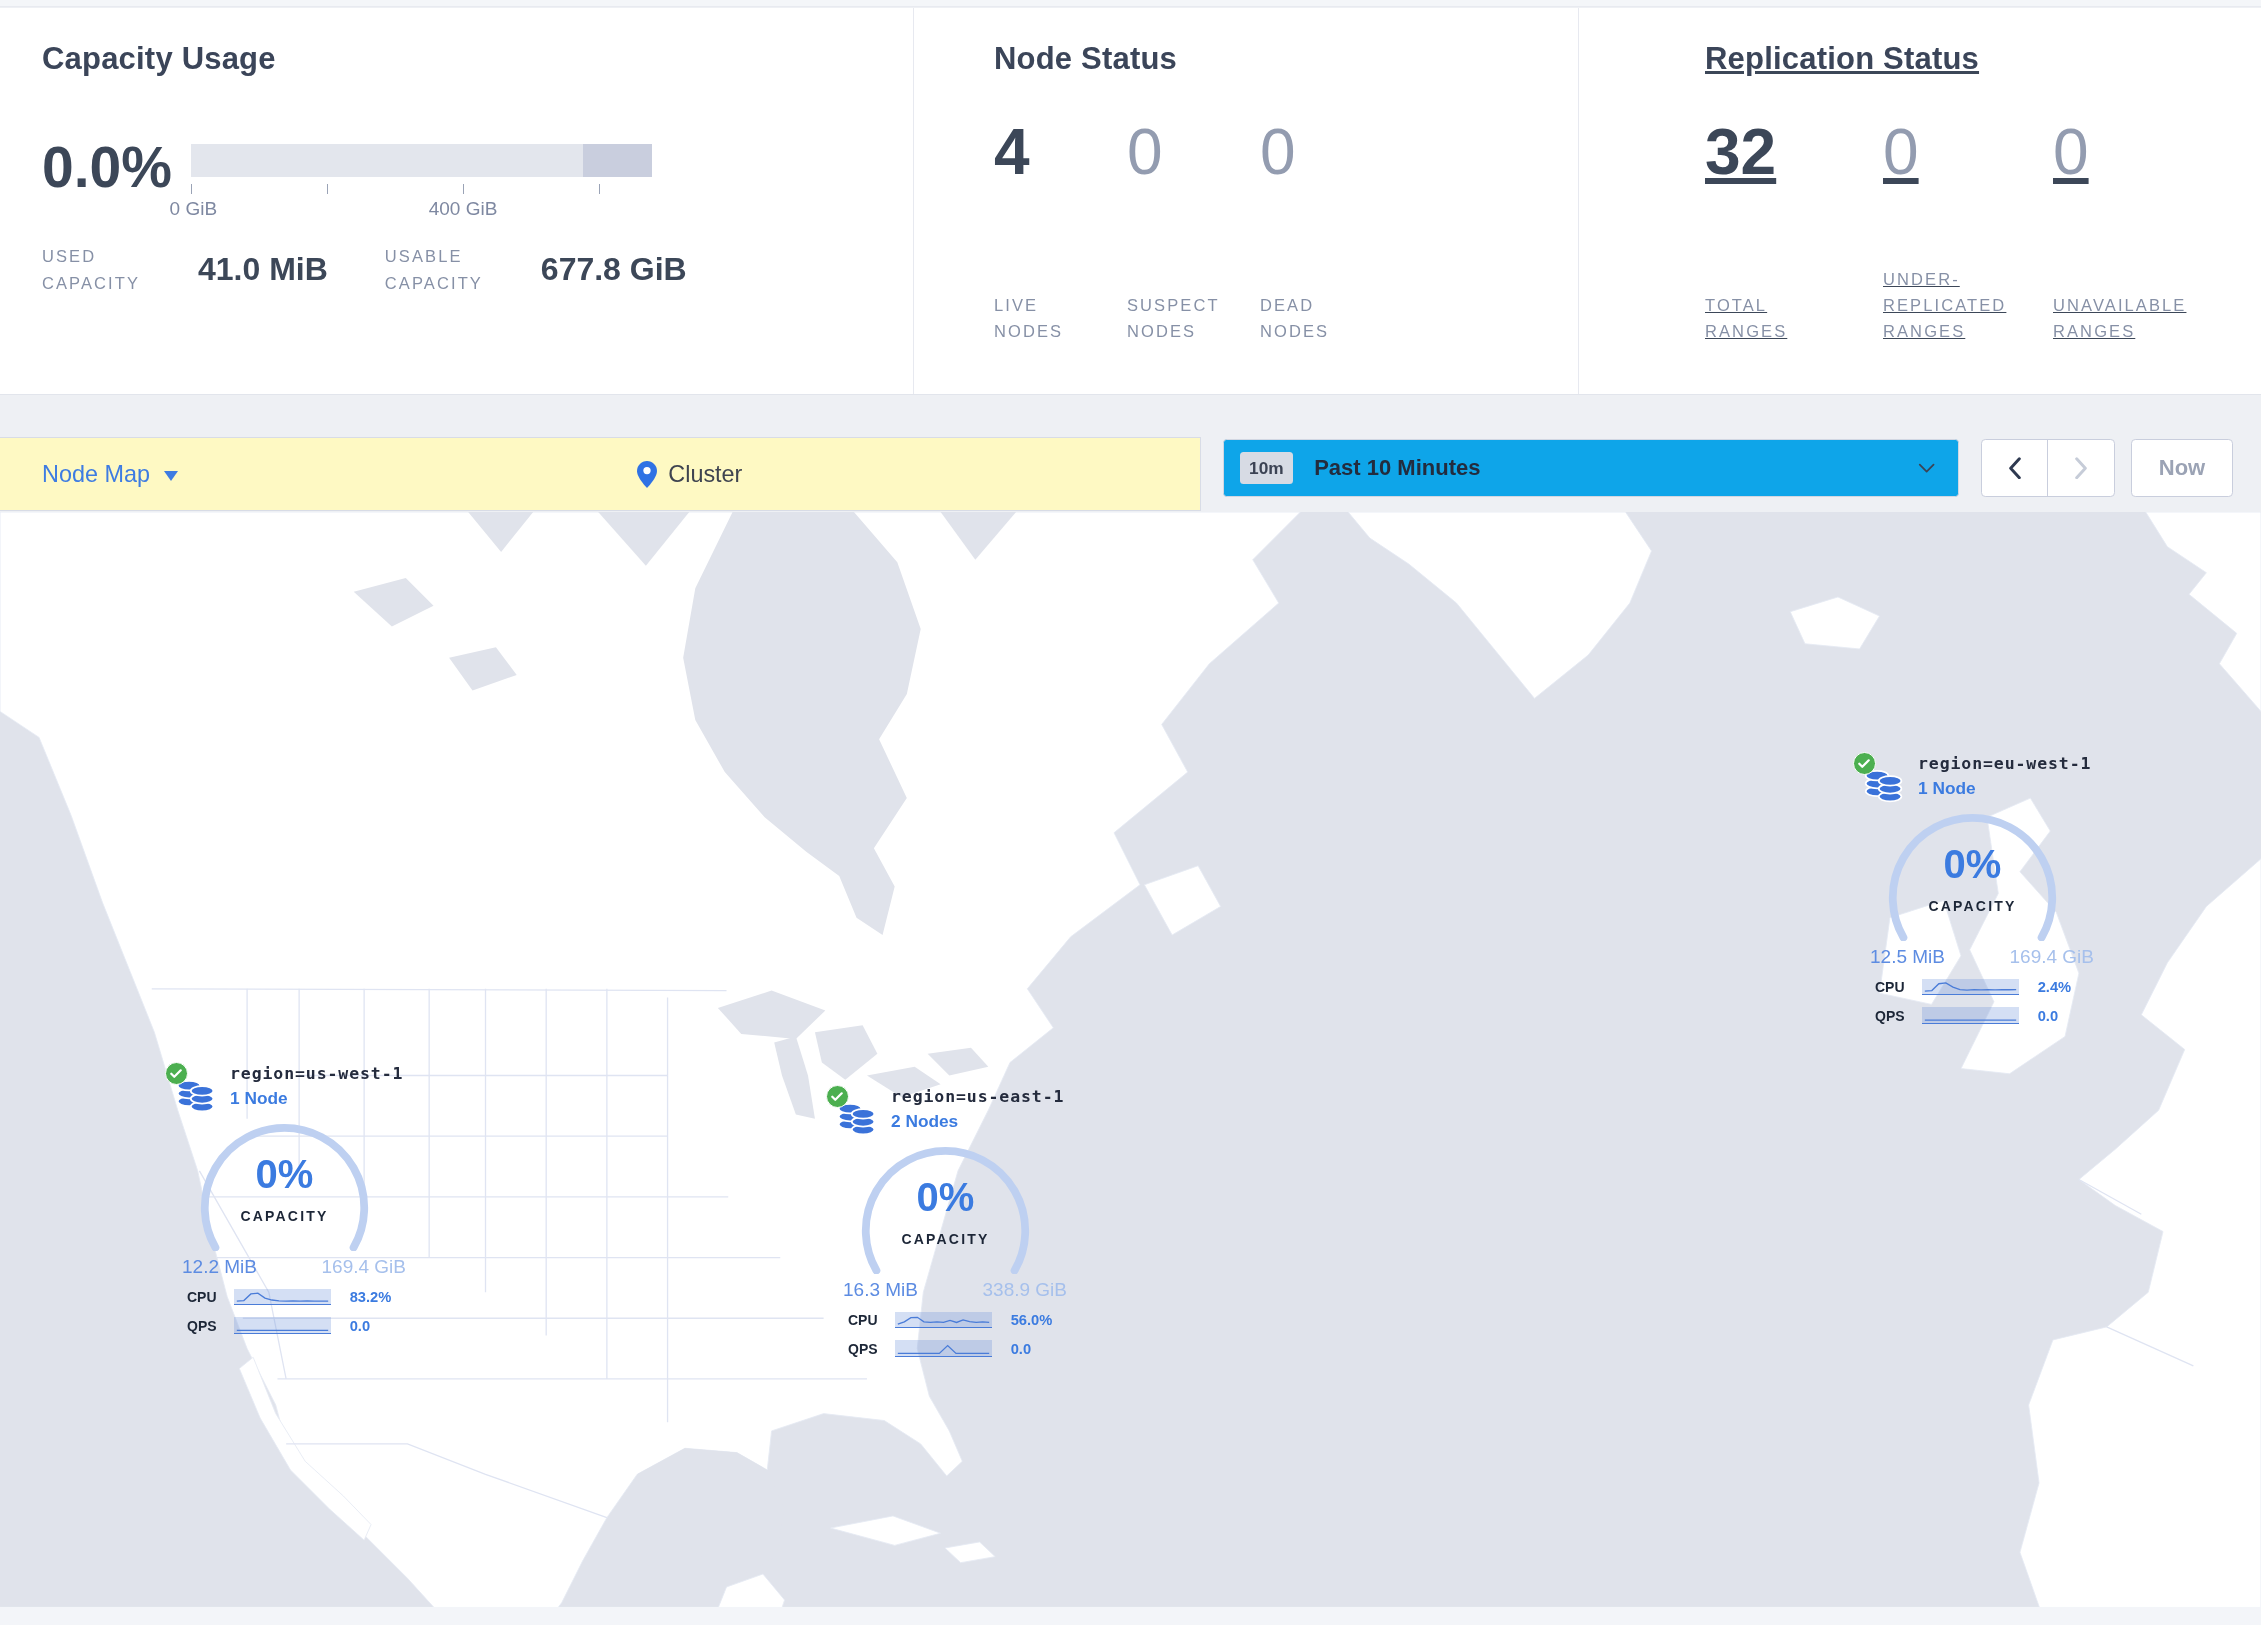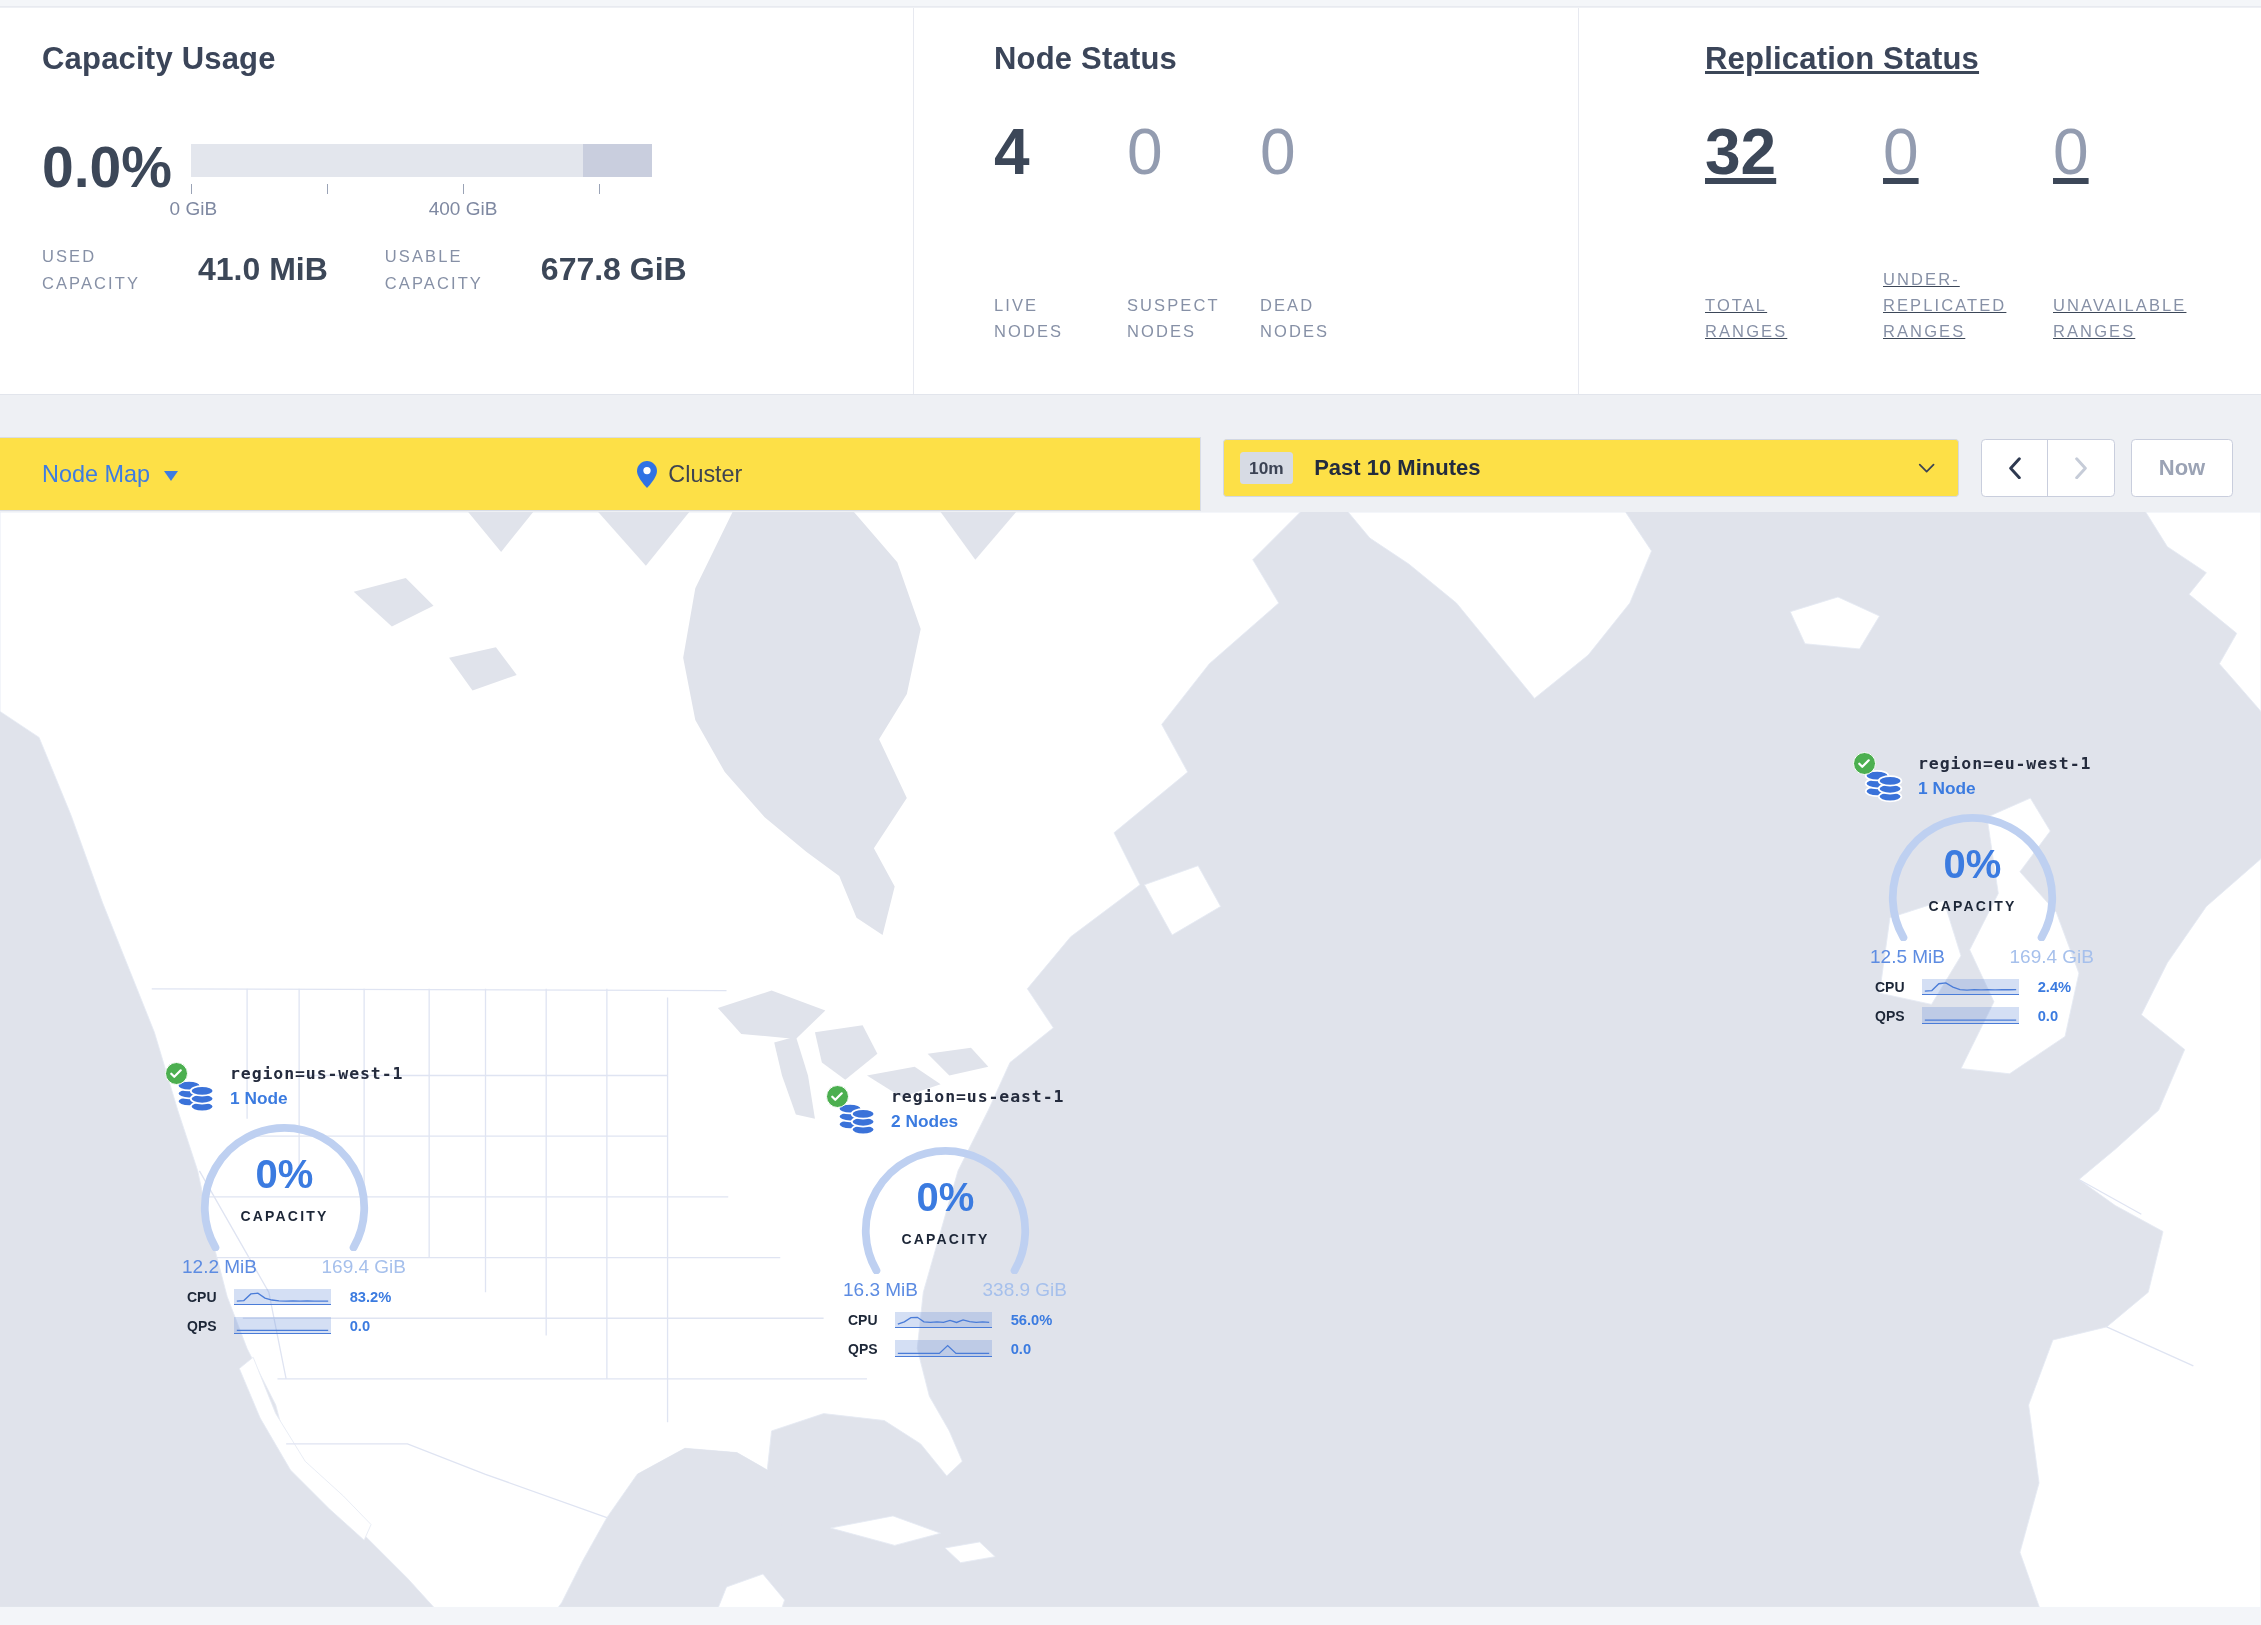--- a/index.html
+++ b/index.html
@@ -55,32 +55,32 @@
   .sec-repl .lbl-col:nth-child(2) { width:170px; }
   .sec-nodes .mini-label { max-width:106px; }
   .sec-repl .lbl-col:nth-child(1) .mini-label { max-width:102px; }
   .sec-repl .lbl-col:nth-child(2) .mini-label { max-width:158px; }
   .sec-repl .lbl-col:nth-child(3) .mini-label { max-width:161px; }
 
   
   .toolbar-zone { position:absolute; top:395px; left:0; right:0; height:116px; background:#eef0f4; }
   .view-card {
     position:absolute; left:0; top:42px; width:1201px; height:74px;
-    background:#fde047; border:0.9px solid #d8dce6; border-left:none;
+    background:#fef9c3; border:0.9px solid #d8dce6; border-left:none;
     display:flex; align-items:center;
   }
   .view-select { display:flex; align-items:center; margin-left:42px; cursor:pointer; }
   .view-select-label { font-size:23.4px; color:#3e7ce2; font-weight:400; }
   .caret-down { width:0; height:0; border-left:7.8px solid transparent; border-right:7.8px solid transparent; border-top:10.4px solid #3e7ce2; margin-left:14px; margin-top:3.5px; }
   .breadcrumb { display:flex; align-items:center; position:absolute; left:637px; }
   .crumb-label { font-size:23.4px; color:#3f4450; margin-left:11.3px; }
 
   .time-card {
     position:absolute; left:1223px; top:44px; width:736px; height:58px;
-    background:#fde047; border:0.9px solid #d2d7e2; border-radius:3.5px;
+    background:#0ea5e9; border:0.9px solid #d2d7e2; border-radius:3.5px;
     display:flex; align-items:center; cursor:pointer;
   }
   .time-badge {
     margin-left:15.6px; background:#d7dbe4; color:#3c4354;
     font-size:17.3px; font-weight:700; padding:5.2px 9.5px; border-radius:3.5px;
   }
   .time-label { font-size:22px; font-weight:700; color:#232c3e; margin-left:21px; }
   .time-chevron { margin-left:auto; margin-right:22.5px; }
 
   .arrows-card {

